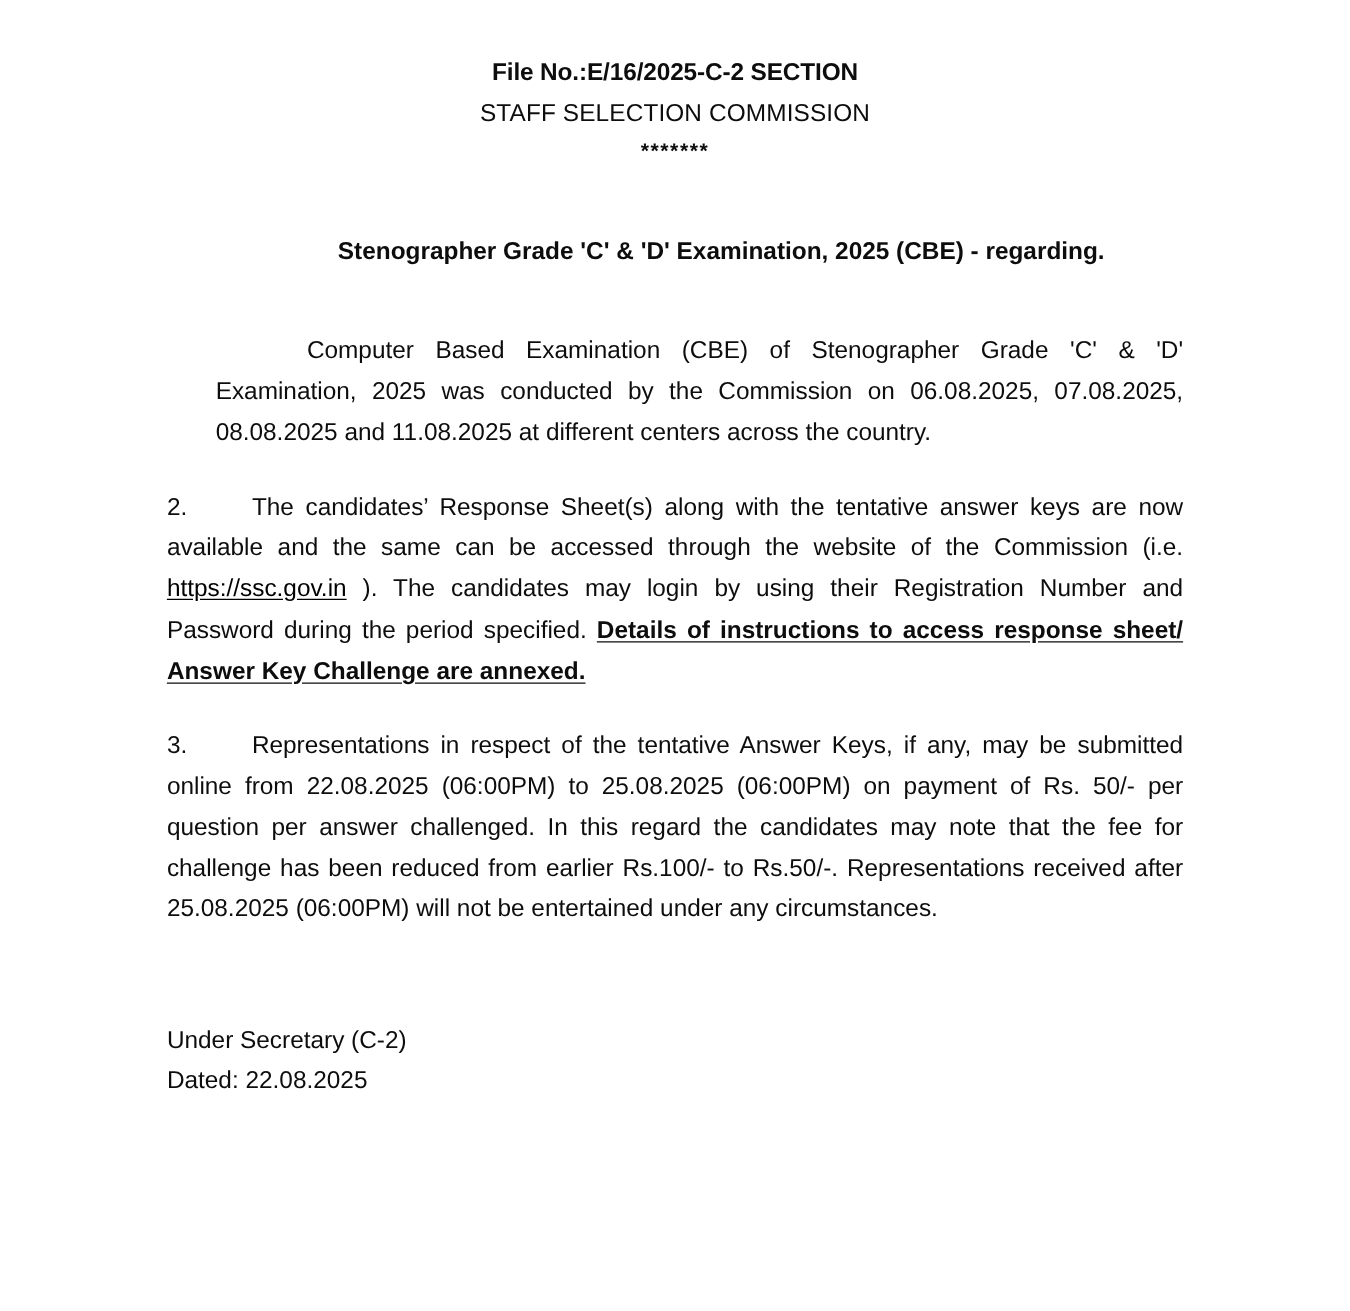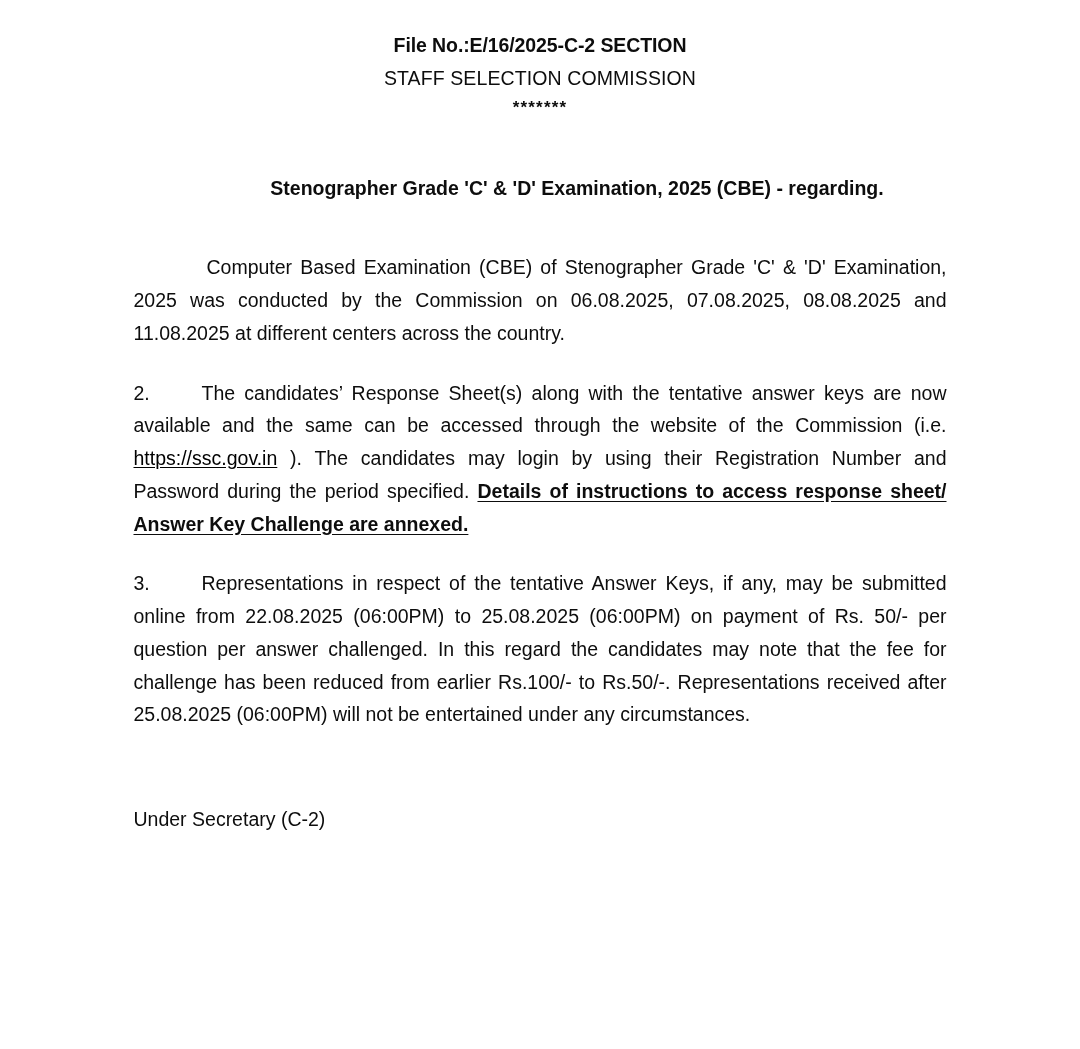--- a/index.html
+++ b/index.html
@@ -14,21 +14,21 @@
     font-family: "Liberation Sans", sans-serif;
     color: #0d0d0d;
     -webkit-font-smoothing: antialiased;
   }
 
   .page {
     position: relative;
     width: 1080px;
     height: 1049px;
     box-sizing: border-box;
-    padding: 3px;
+    padding: 16px;
   }
 
   
   .doc-header {
     padding-top: 33px;
     text-align: center;
   }
   .file-no {
     font-size: 19.5px;
     font-weight: bold;
@@ -67,21 +67,21 @@
     width: 813px;
     margin: 0 auto;
     font-size: 19.5px;
     line-height: 1.68;
   }
   p.para {
     margin: 0;
     text-align: justify;
     text-justify: inter-word;
   }
-  p.para.first-indent { text-indent: 73px; margin-top: 47px; }
+  p.para.first-indent { text-indent: 73px; margin-top: 47px; margin-left: 39px; }
   p.gap-2 { margin-top: 27px; }
   p.gap-3 { margin-top: 27px; }
   p.gap-4 { margin-top: 28px; }
 
   .num {
     display: inline-block;
     width: 68px;
   }
 
   a.link {
@@ -132,15 +132,16 @@
 
     <p class="para gap-3">
       <span class="num">3.</span><span>Representations in respect of the tentative Answer Keys, if any, may be submitted online from 22.08.2025 (06:00PM) to 25.08.2025 (06:00PM) on payment of Rs. 50/- per question per answer challenged. In this regard the candidates may note that the fee for challenge has been reduced from earlier Rs.100/- to Rs.50/-. Representations received after 25.08.2025 (06:00PM) will not be entertained under any circumstances.</span>
     </p>
 
 
   </div>
 
   <div class="sign-block">
     <span class="sign-line">Under Secretary (C-2)</span>
+    <span class="sign-line">Dated: 22.08.2025</span>
   </div>
 
 </div>
 
 </body></html>

